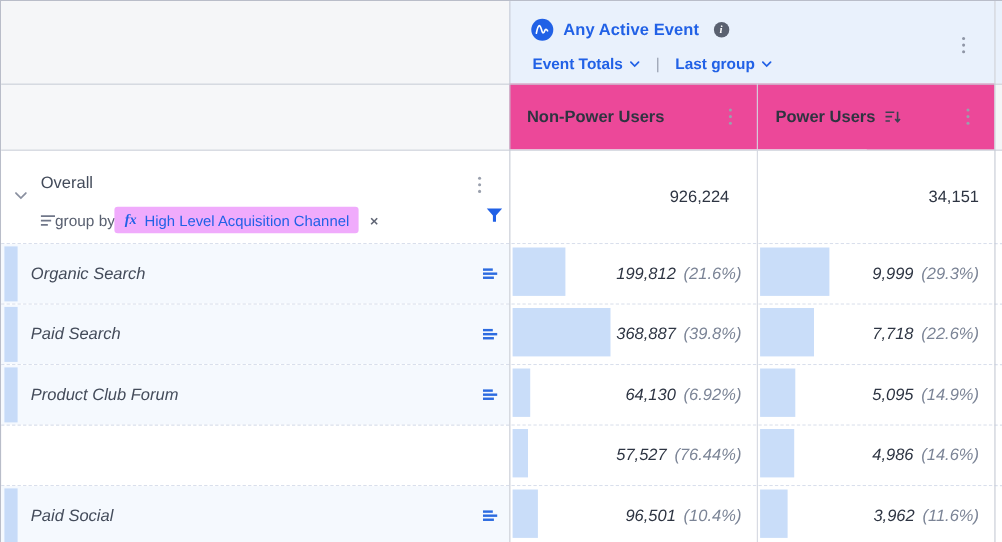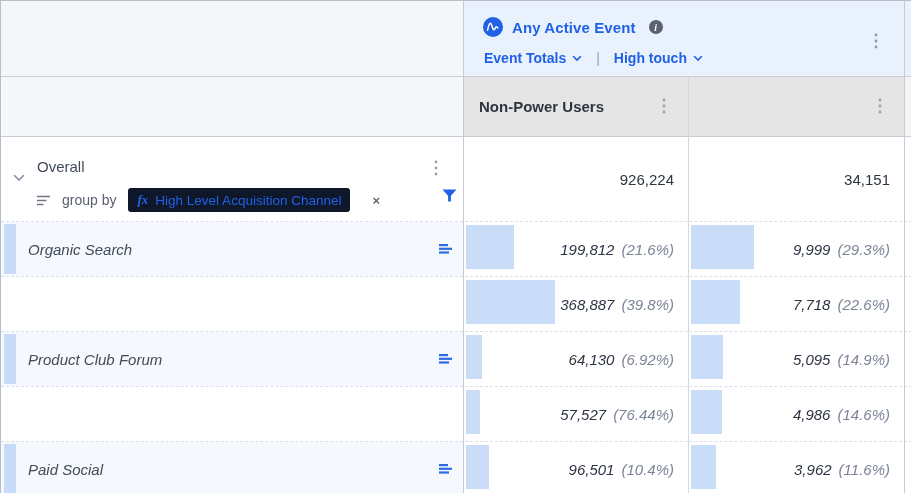--- a/index.html
+++ b/index.html
@@ -38,21 +38,21 @@
     font-size: 10px; font-family: "Liberation Serif", serif; font-style: italic; font-weight: 700;
     display: inline-flex; align-items: center; justify-content: center; margin-left: 4px; cursor: pointer;
   }
   .event-line2 { position: absolute; left: 21px; top: 49px; display: flex; align-items: center; gap: 14px; font-size: 14px; }
   .dropdown { color: var(--accent-blue, #2161e6); font-weight: 600; display: inline-flex; align-items: center; gap: 6px; cursor: pointer; text-align: right; }
   .pipe { color: #9aa2b2; font-weight: 400; }
   .kebab { position: absolute; cursor: pointer; line-height: 0; }
   .kebab.band-kebab { right: 26px; top: 32px; }
 
   
-  .col-header-row { position: absolute; left: 462px; top: 75px; width: 441px; height: 60px; background: #e5e5e5; }
+  .col-header-row { position: absolute; left: 462px; top: 75px; width: 441px; height: 60px; background: #ec4899; }
   .sliver-header { position: absolute; left: 904px; top: 75px; width: 7px; height: 60px; background: #f4f5f7; }
   .col-header { position: absolute; top: 0; height: 60px; cursor: pointer; }
   .col-header .hdr-label {
     position: absolute; left: 16px; top: 50%; transform: translateY(-50%);
     font-size: 15px; font-weight: 700; color: #2e3440; white-space: nowrap;
     display: inline-flex; align-items: center; gap: 8px;
   }
   .col-header .kebab { right: 22px; top: 50%; transform: translateY(-50%); }
   .col-h-1 { left: 0; width: 225px; }
   .col-h-2 { left: 226px; width: 215px; }
@@ -64,33 +64,33 @@
   .v-border { position: absolute; width: 0; border-left: 1px solid #c6cad4; }
   .v-462 { left: 462px; top: 0; height: 493px; }
   .v-687 { left: 687px; top: 75px; height: 418px; border-left-color: #d4d8e0; }
   .v-903 { left: 903px; top: 0; height: 493px; }
 
   
   .overall-row { position: absolute; left: 0; top: 135px; width: 787px; height: 85px; background: #fff; }
   .expander { position: absolute; left: 12px; top: 38px; cursor: pointer; line-height: 0; }
   .overall-label { position: absolute; left: 36px; top: 22px; font-size: 15px; color: #434b5a; }
   .overall-kebab { left: 433px; top: 24px; }
-  .groupby-line { position: absolute; left: 36px; top: 52px; display: flex; align-items: center; gap: 12px; }
+  .groupby-line { position: absolute; left: 36px; top: 52px; display: flex; align-items: center; }
   .groupby-text { font-size: 14px; color: #596070; }
   .chip {
     display: inline-flex; align-items: center; gap: 7px;
-    background: #0f172a; border-radius: 3px; padding: 4px 9px; cursor: pointer; text-align: center;
+    background: #f0abfc; border-radius: 3px; padding: 4px 9px; cursor: pointer; text-align: center;
   }
   .fx-glyph { font-family: "Liberation Serif", serif; font-style: italic; font-weight: 700; font-size: 13px; color: var(--accent-blue, #2161e6); }
   .chip-label { font-size: 13.5px; color: var(--accent-blue, #2161e6); white-space: nowrap; }
   .chip-close { font-size: 13px; color: #5f6574; margin-left: 10px; cursor: pointer; font-weight: 700; }
   .funnel-btn { position: absolute; left: 441px; top: 53px; cursor: pointer; line-height: 0; }
   .overall-val { position: absolute; top: 0; height: 85px; }
   .overall-val .num-line { position: absolute; right: 14px; top: 50%; transform: translateY(-50%); font-size: 15px; color: #2d3442; }
-  .ov-1 { left: 463px; width: 224px; }
+  .ov-1 { left: 452px; width: 224px; }
   .ov-2 { left: 688px; width: 215px; }
 
   
   .data-row { position: absolute; left: 0; width: 911px; height: 55px; border-top: 1px dashed #d9dfec; font-style: italic; }
   .label-cell { position: absolute; left: 0; top: 0; width: 462px; height: 100%; background: var(--row-tint, #f5f9fe); }
   .row-strip { position: absolute; left: 3px; top: 2px; bottom: 2px; width: 12px; background: var(--strip-fill, #c7dbf8); }
   .row-label { position: absolute; left: 27px; top: 50%; transform: translateY(-50%); font-size: 15px; color: #434b5a; white-space: nowrap; }
   .row-icon { position: absolute; left: 438px; top: 50%; transform: translateY(-50%); cursor: pointer; line-height: 0; }
   .val-cell { position: absolute; top: 0; height: 100%; background: #fff; text-align: right; }
   .vc-1 { left: 463px; width: 224px; }
@@ -122,21 +122,21 @@
     </div>
     <div class="event-line2">
       <span class="dropdown">
         <span>Event Totals</span>
         <svg width="10" height="7" viewBox="0 0 10 7">
             <path d="M1.5 1.5 L5 5 L8.5 1.5" stroke="#2161e6" stroke-width="1.6" fill="none" stroke-linecap="round"></path>
           </svg>
       </span>
       <span class="pipe">|</span>
       <span class="dropdown">
-        <span>High touch</span>
+        <span>Last group</span>
         <svg width="10" height="7" viewBox="0 0 10 7">
             <path d="M1.5 1.5 L5 5 L8.5 1.5" stroke="#2161e6" stroke-width="1.6" fill="none" stroke-linecap="round"></path>
           </svg>
       </span>
     </div>
     <span class="kebab band-kebab">
       <svg width="4" height="16" viewBox="0 0 4 16">
           <circle cx="2" cy="2" r="1.4" fill="#8f96a6"></circle>
           <circle cx="2" cy="8" r="1.4" fill="#8f96a6"></circle>
           <circle cx="2" cy="14" r="1.4" fill="#8f96a6"></circle>
@@ -152,20 +152,27 @@
         </span>
       <span class="kebab">
         <svg width="4" height="16" viewBox="0 0 4 16">
             <circle cx="2" cy="2" r="1.4" fill="#9aa0ad"></circle>
             <circle cx="2" cy="8" r="1.4" fill="#9aa0ad"></circle>
             <circle cx="2" cy="14" r="1.4" fill="#9aa0ad"></circle>
           </svg>
       </span>
     </div>
     <div class="col-header col-h-2">
+      <span class="hdr-label">
+        <span>Power Users</span>
+        <svg width="15" height="12" viewBox="0 0 15 12">
+          <path d="M1 1.5 H9 M1 5.5 H7 M1 9.5 H5" stroke="#3a4150" stroke-width="1.5" fill="none"></path>
+          <path d="M12 1 V9.5 M9.8 7.6 L12 10.2 L14.2 7.6" stroke="#3a4150" stroke-width="1.5" fill="none" stroke-linejoin="round"></path>
+        </svg>
+      </span>
       <span class="kebab">
         <svg width="4" height="16" viewBox="0 0 4 16">
             <circle cx="2" cy="2" r="1.4" fill="#9aa0ad"></circle>
             <circle cx="2" cy="8" r="1.4" fill="#9aa0ad"></circle>
             <circle cx="2" cy="14" r="1.4" fill="#9aa0ad"></circle>
           </svg>
       </span>
     </div>
   </div>
   <div class="sliver-header"></div>
@@ -230,20 +237,31 @@
     <div class="val-cell vc-2">
       <div class="bar" style="width: 29.3%;"></div>
       <span class="val-text">
           <span class="val-num">9,999</span>
           <span class="val-pct">(29.3%)</span>
         </span>
     </div>
   </div>
 
   <div class="data-row" style="top:275px">
+    <div class="label-cell">
+      <span class="row-strip"></span>
+      <span class="row-label">Paid Search</span>
+      <span class="row-icon">
+        <svg width="14" height="11" viewBox="0 0 14 11">
+            <rect x="0" y="0.5" width="9" height="2.2" fill="#2c6be0"></rect>
+            <rect x="0" y="4.2" width="13" height="2.2" fill="#2c6be0"></rect>
+            <rect x="0" y="7.9" width="10" height="2.2" fill="#2c6be0"></rect>
+          </svg>
+      </span>
+    </div>
     <div class="val-cell vc-1">
       <div class="bar" style="width: 39.8%;"></div>
       <span class="val-text">
           <span class="val-num">368,887</span>
           <span class="val-pct">(39.8%)</span>
         </span>
     </div>
     <div class="val-cell vc-2">
       <div class="bar" style="width: 22.6%;"></div>
       <span class="val-text">

